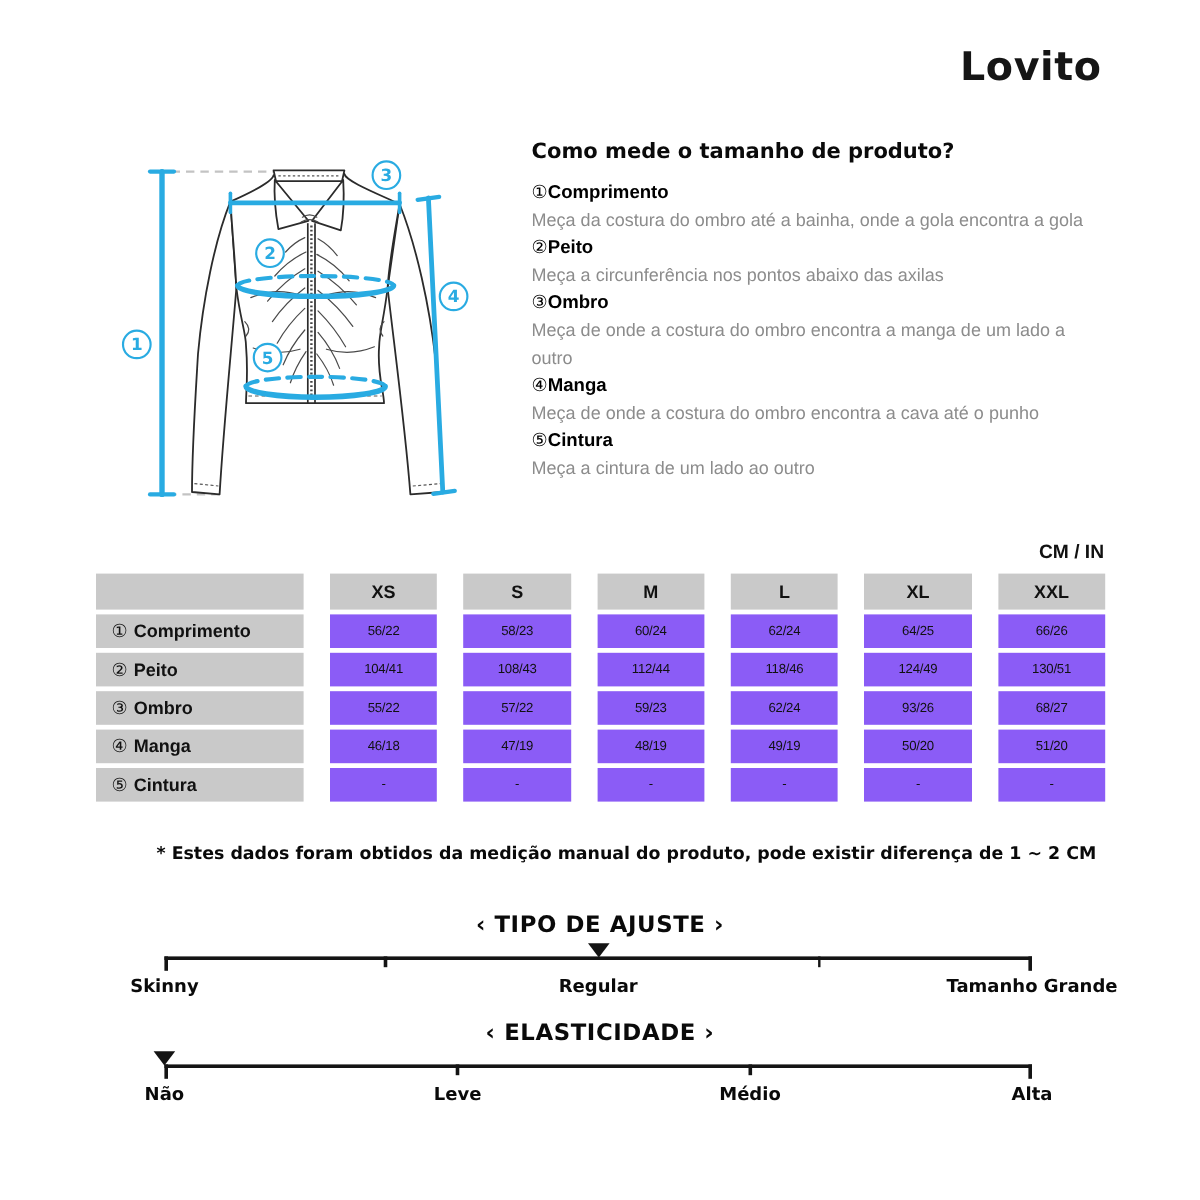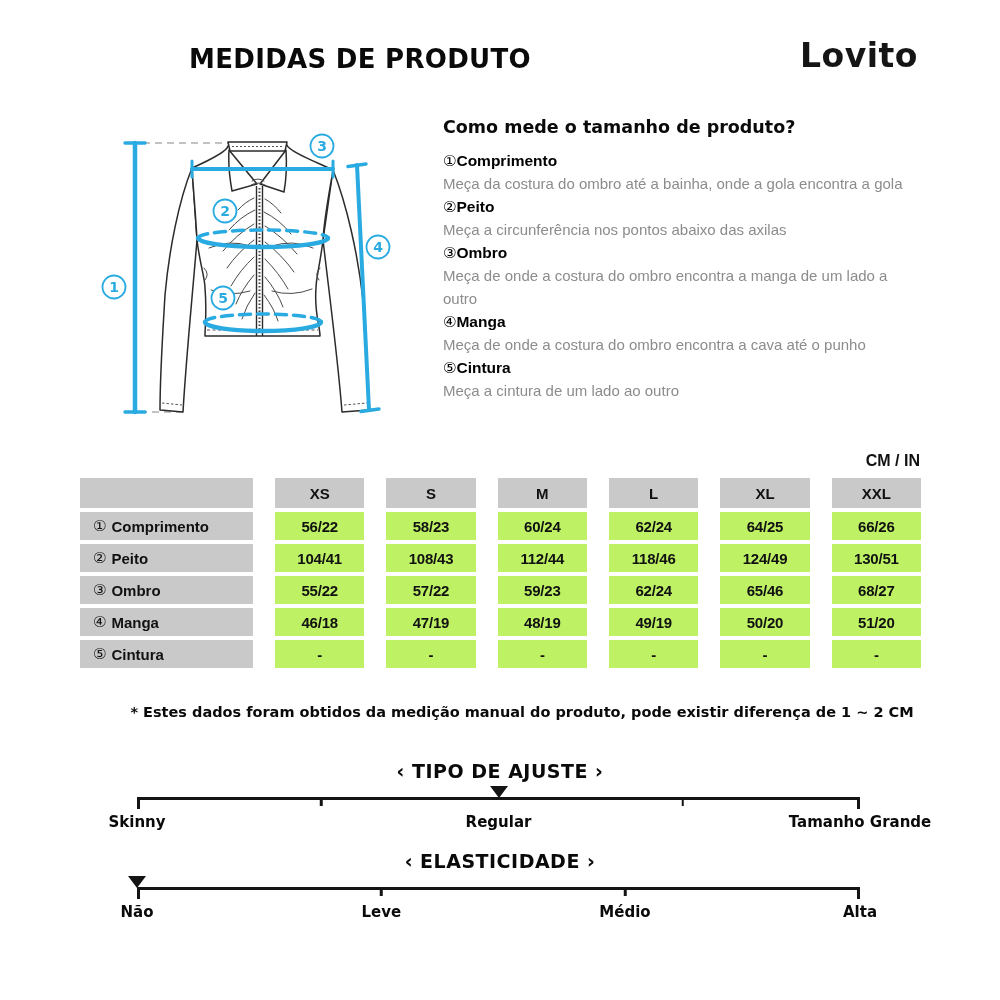--- a/index.html
+++ b/index.html
@@ -36,22 +36,22 @@
   }
   .size-table .th {
     background:#c9c9c9; height:30px; display:flex; align-items:center; justify-content:center;
     font-size:15px; font-weight:700;
   }
   .size-table .rowlabel {
     background:#c9c9c9; height:28px; display:flex; align-items:center;
     padding-left:13px; font-size:15px; font-weight:700; gap:5px;
   }
   .size-table .val {
-    background:#bef264; height:28px; display:flex; align-items:center; justify-content:center;
-    font-size:15px; font-weight:700; letter-spacing:-.2px;
+    background:#8b5cf6; height:28px; display:flex; align-items:center; justify-content:center;
+    font-size:11px; font-weight:400; letter-spacing:-.2px;
   }
 
   .footnote {
     position:absolute; left:0; top:704px; width:100%; text-align:center;
     font-size:14.5px; font-weight:700; color:#0a0a0a;padding-left:44px;
   }
 
   .scale-heading {
     position:absolute; left:0; width:100%; text-align:center;
     font-size:19px; font-weight:800; letter-spacing:.5px; color:#0a0a0a;
@@ -77,21 +77,20 @@
   .scale-label {
     position:absolute; transform:translateX(-50%); white-space:nowrap;
     font-size:15px; font-weight:700; color:#0a0a0a;
   }
 </style>
 </head>
 <body>
 
 <div class="page">
 
-  <div class="title rounded">MEDIDAS DE PRODUTO</div>
   <div class="brand rounded">Lovito</div>
 
   <svg class="illustration" viewBox="0 0 340 320">
     <g stroke="#c3c3c3" stroke-width="2" stroke-dasharray="7,5" fill="none">
       <path d="M63,23 H148"></path>
       <path d="M60,292 H104"></path>
     </g>
 
     <g stroke="#2b2b2b" stroke-width="1.5" fill="#ffffff" stroke-linejoin="round" stroke-linecap="round">
 
@@ -237,21 +236,21 @@
     <div class="val">130/51</div>
 
     <div class="rowlabel">
         <span class="g-num">③</span>
         <span>Ombro</span>
       </div>
     <div class="val">55/22</div>
     <div class="val">57/22</div>
     <div class="val">59/23</div>
     <div class="val">62/24</div>
-    <div class="val">65/46</div>
+    <div class="val">93/26</div>
     <div class="val">68/27</div>
 
     <div class="rowlabel">
         <span class="g-num">④</span>
         <span>Manga</span>
       </div>
     <div class="val">46/18</div>
     <div class="val">47/19</div>
     <div class="val">48/19</div>
     <div class="val">49/19</div>

